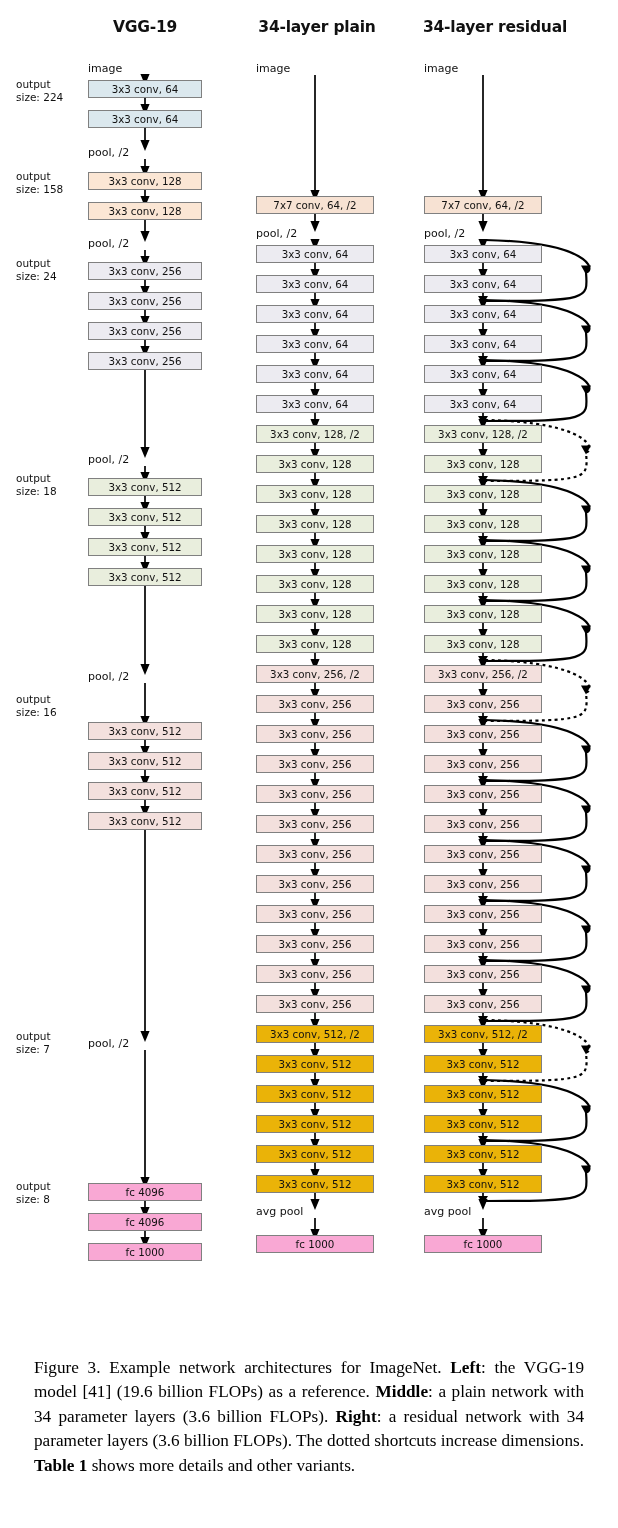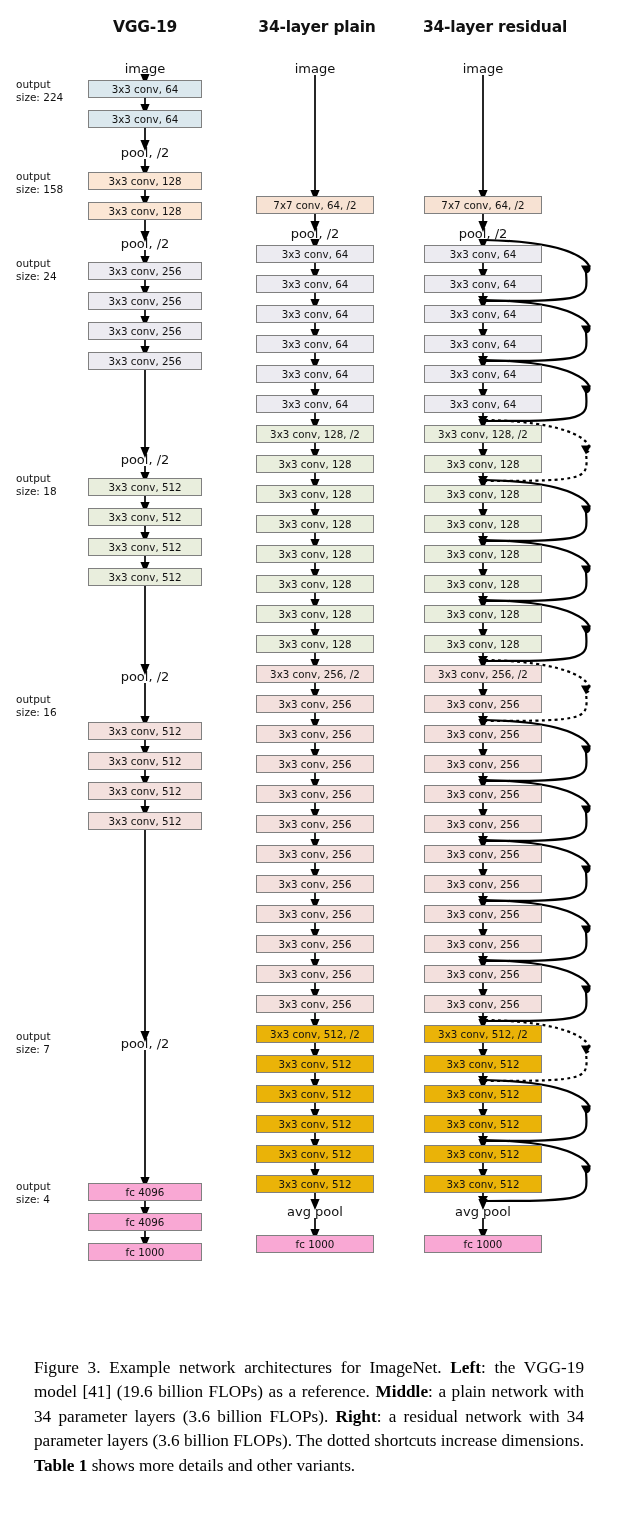--- a/index.html
+++ b/index.html
@@ -77,23 +77,22 @@
   .node.c512b{ background: #eab308; }   
   .node.c512p{ background: #f3e0dd; }
   .node.c7x7 { background: #f7e2d3; }
   .node.fc   { background: #f9a8d4; }
 
   
   .textnode {
     position: absolute;
     height: 14px;
     line-height: 14px;
-    font-size: 13px;
+    font-size: 11px;
     color: #111;
-    text-align: center;
     white-space: nowrap;
   }
   #col-vgg .textnode      { width: 114px; }
   #col-plain .textnode    { width: 118px; }
   #col-residual .textnode { width: 118px; }
 
   
   svg.flow {
     position: absolute;
     left: 0; top: 0;
@@ -145,21 +144,21 @@
       <div class="size-label" style="top: 693px;">
         <div>output</div>
         <div>size: 16</div>
       </div>
       <div class="size-label" style="top: 1030px;">
         <div>output</div>
         <div>size: 7</div>
       </div>
       <div class="size-label" style="top: 1180px;">
         <div>output</div>
-        <div>size: 4</div>
+        <div>size: 8</div>
       </div>
     </div>
 
   <svg class="flow" id="flow-svg" viewBox="0 0 618 1300" xmlns="http://www.w3.org/2000/svg">
     <defs>
       <marker id="arrowhead" markerWidth="7" markerHeight="7" refX="3.2" refY="3.1" orient="auto" markerUnits="strokeWidth">
         <path d="M0,0.4 L6.4,3.1 L0,5.8 z" fill="#000"></path>
       </marker>
       <marker id="arrowheadThin" markerWidth="8" markerHeight="8" refX="3.4" refY="3.3" orient="auto" markerUnits="strokeWidth">
         <path d="M0,0.5 L6.8,3.3 L0,6.1 z" fill="#000"></path>

